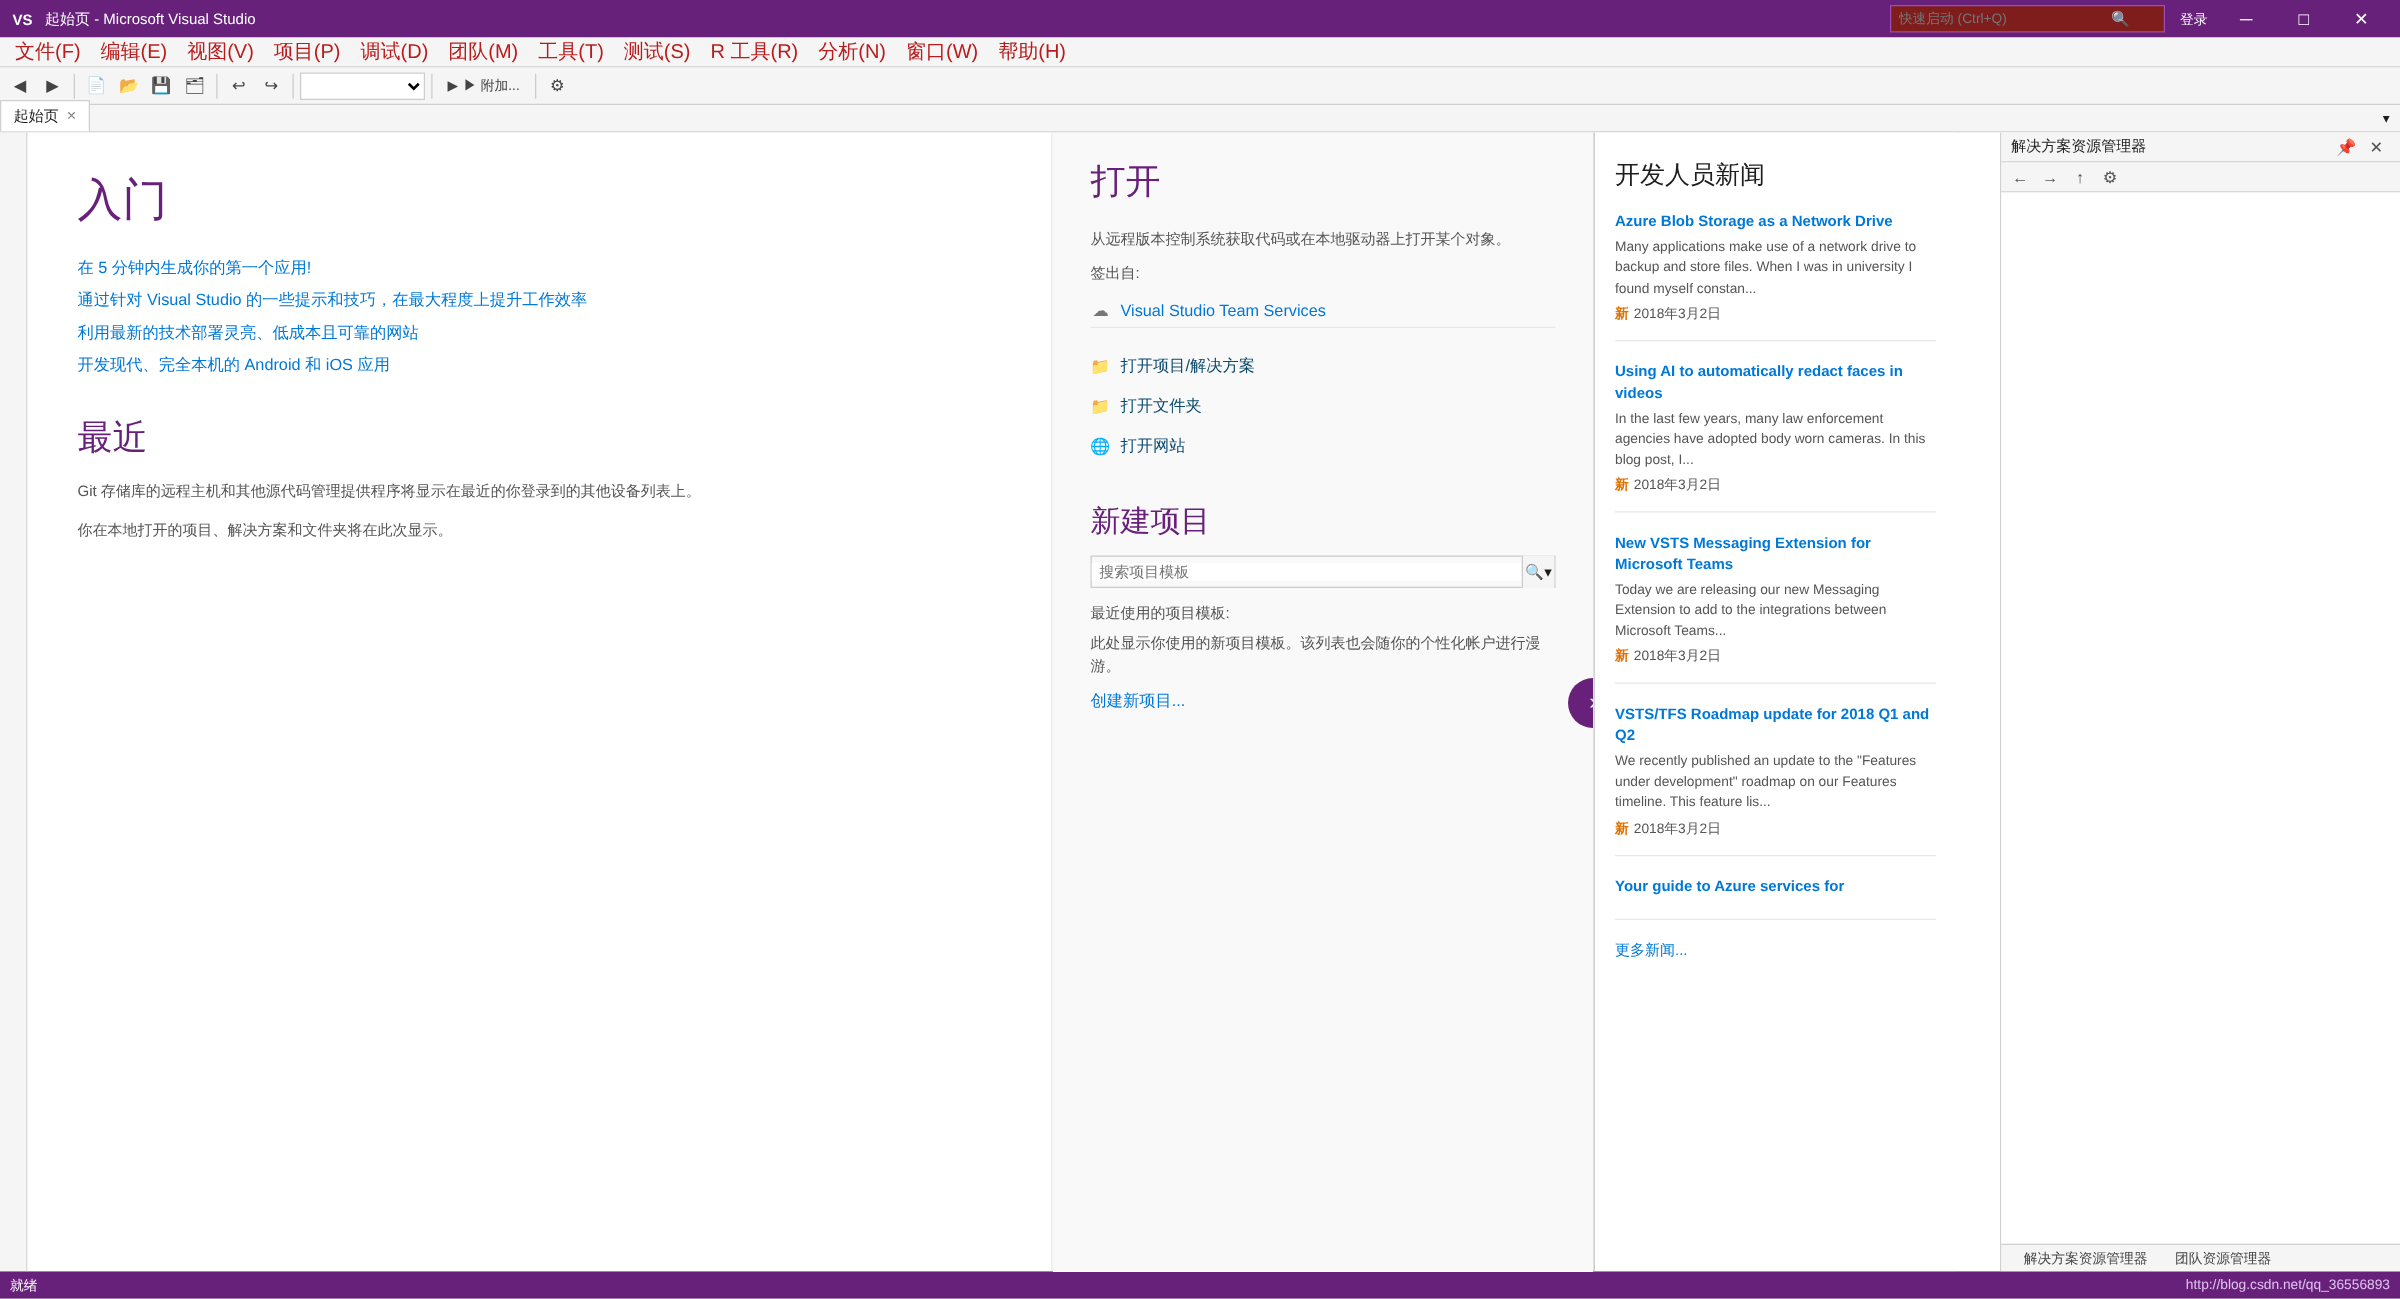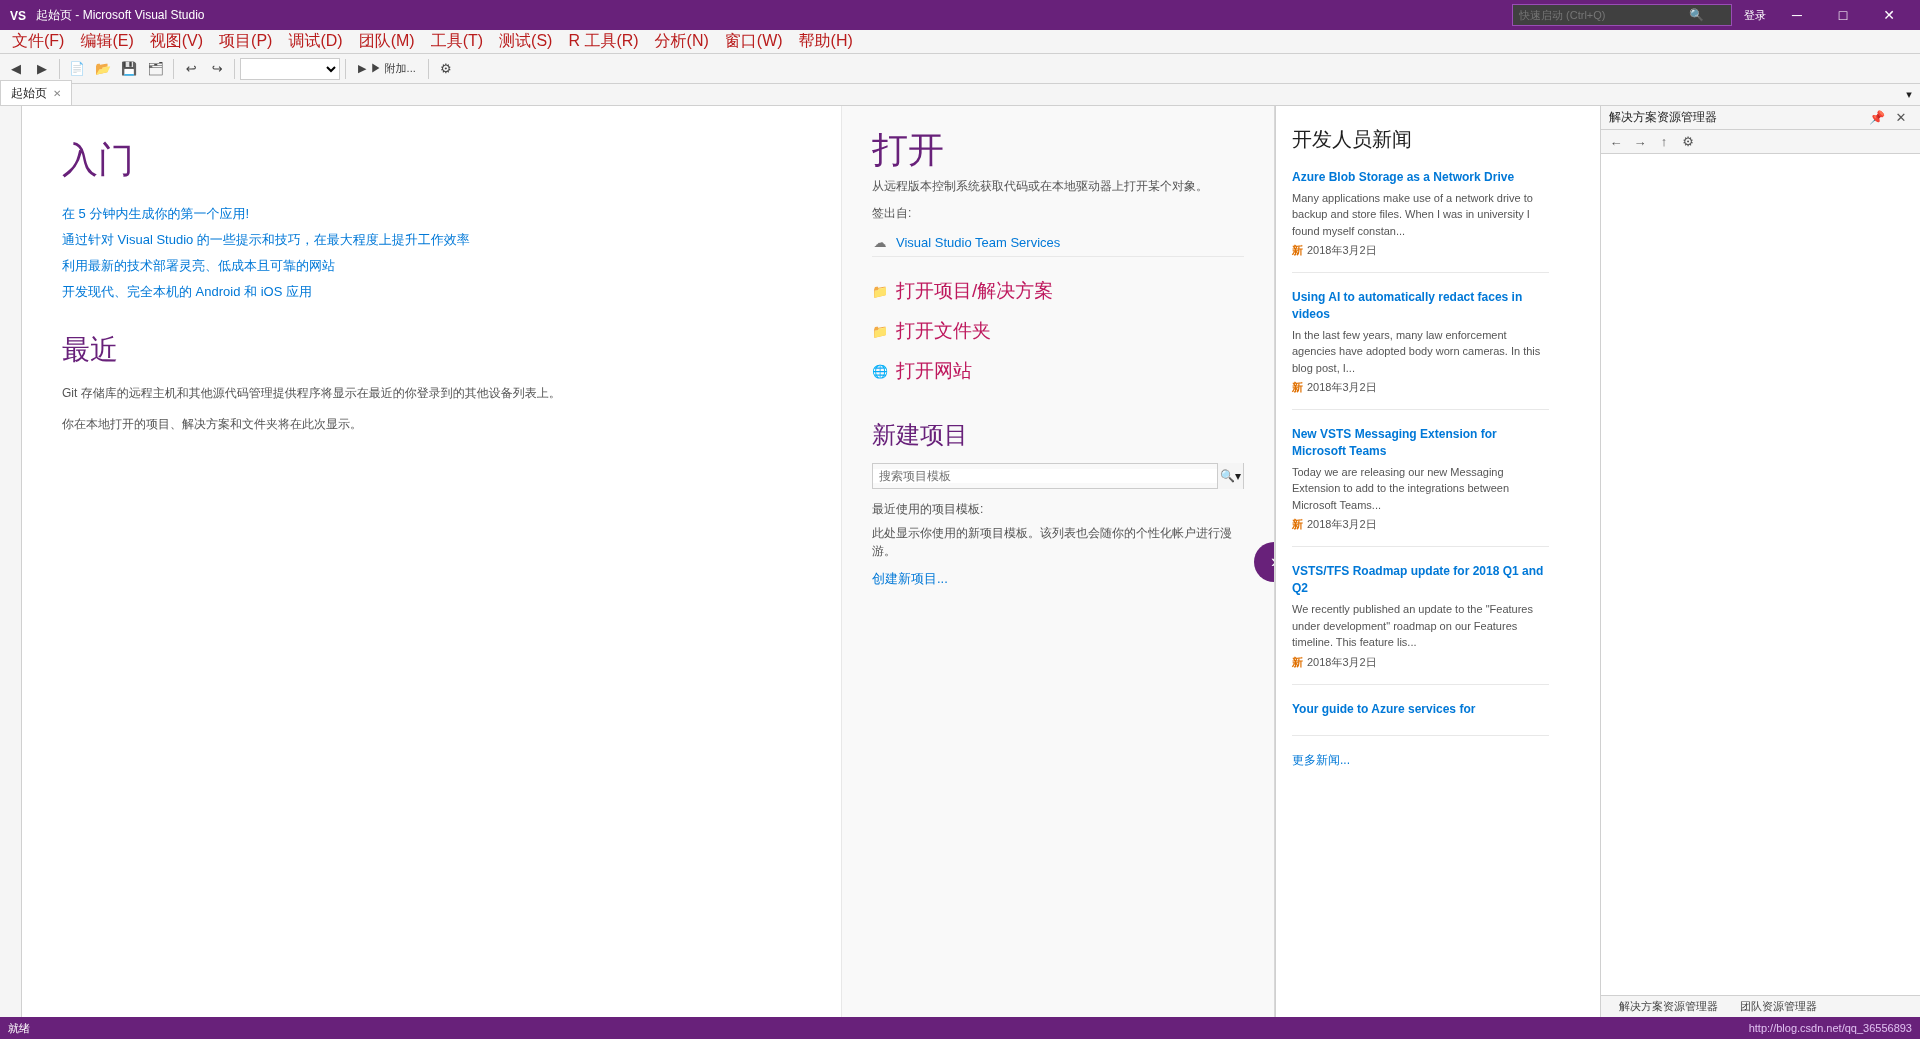--- a/index.html
+++ b/index.html
@@ -28,21 +28,21 @@
       margin-right: 8px;
     }
     .title-bar-text {
       font-size: 12px;
       color: #fff;
       flex: 1;
     }
     .title-bar-search {
       display: flex;
       align-items: center;
-      background: #404040;
+      background: #7f1d1d;
       border: 1px solid #9a4db5;
       height: 22px;
       padding: 0 6px;
       width: 220px;
       margin-right: 4px;
     }
     .title-bar-search input {
       background: transparent;
       border: none;
       color: #ccc;
@@ -247,24 +247,24 @@
     
     .start-right {
       flex: 1;
       padding: 20px 30px;
       background: #f9f9f9;
       border-right: 1px solid #d8d8d8;
       overflow-y: auto;
     }
 
     .open-section h3 {
-      font-size: 36px;
+      font-size: 28px;
       font-weight: 300;
       color: #68217a;
-      margin-bottom: 2px;
+      margin-bottom: 18px;
     }
     .open-desc {
       font-size: 12px;
       color: #555;
       line-height: 1.5;
       margin-bottom: 10px;
     }
     .signin-label {
       font-size: 12px;
       color: #555;
@@ -293,22 +293,22 @@
       margin-top: 16px;
       display: flex;
       flex-direction: column;
       gap: 4px;
     }
     .open-link-item {
       display: flex;
       align-items: center;
       gap: 8px;
       padding: 5px 0;
-      font-size: 19px;
-      color: #be185d;
+      font-size: 13px;
+      color: #0c4a6e;
       cursor: pointer;
     }
 
     
     .arrow-btn {
       position: absolute;
       right: -20px;
       top: 50%;
       transform: translateY(-50%);
       width: 40px;

